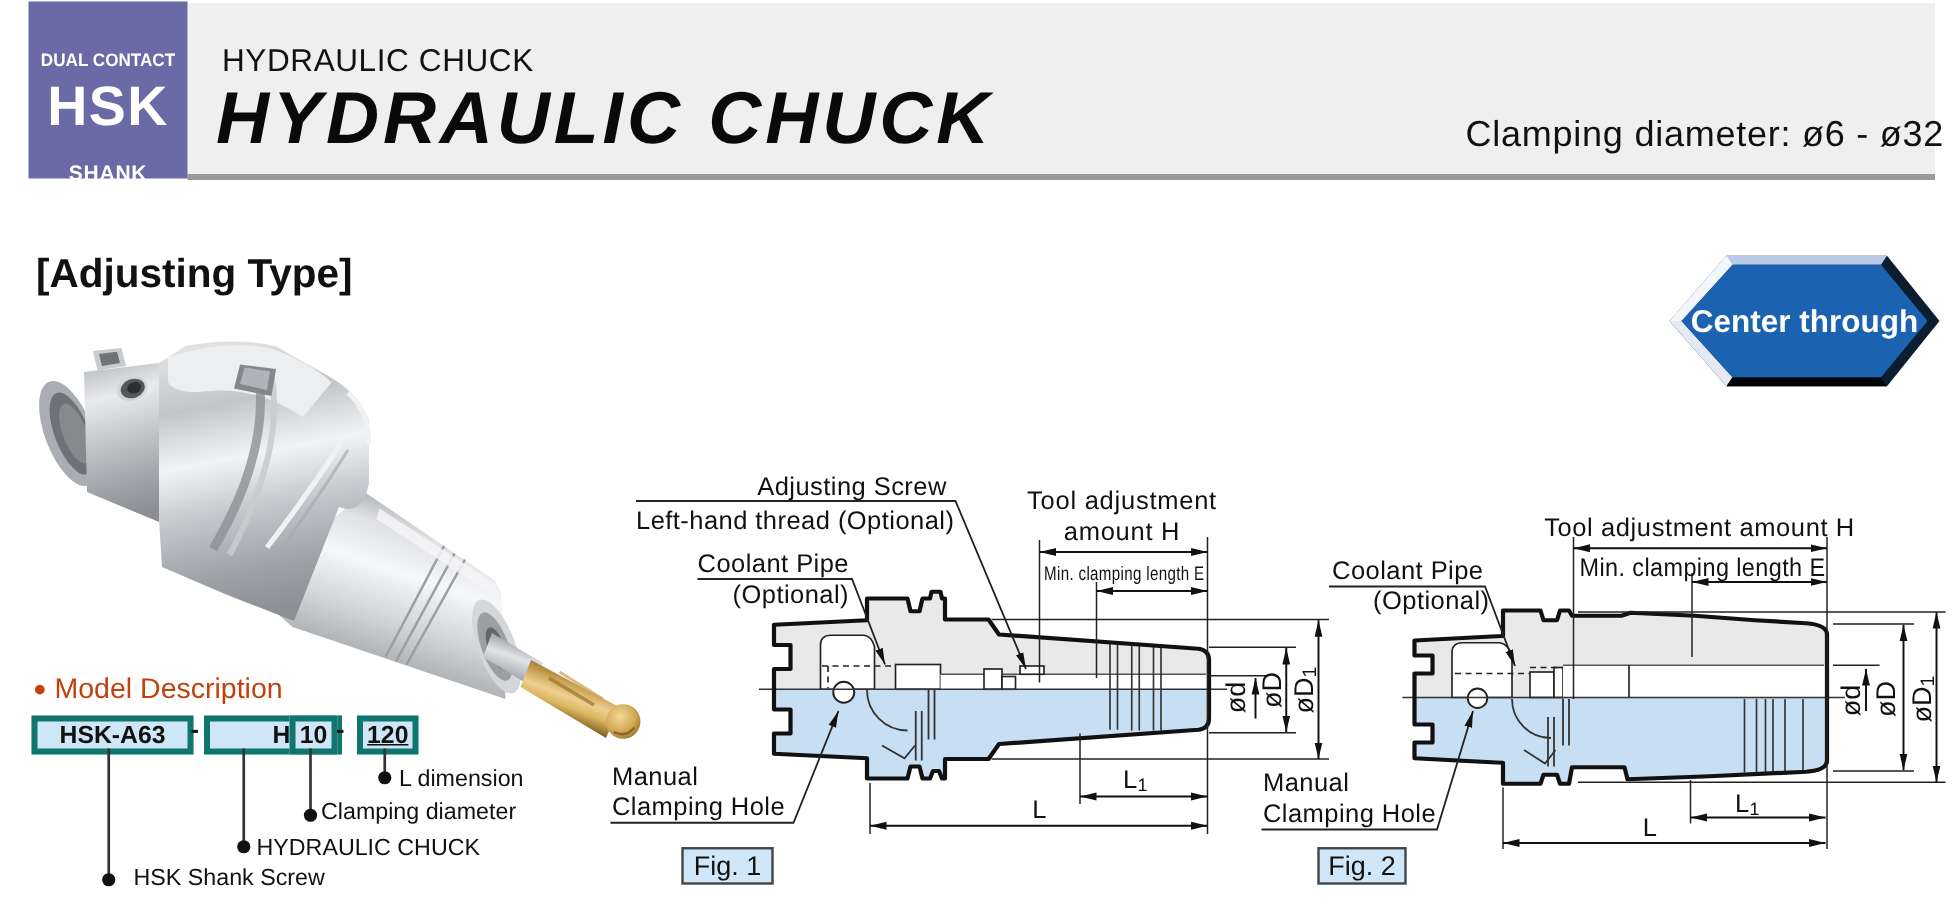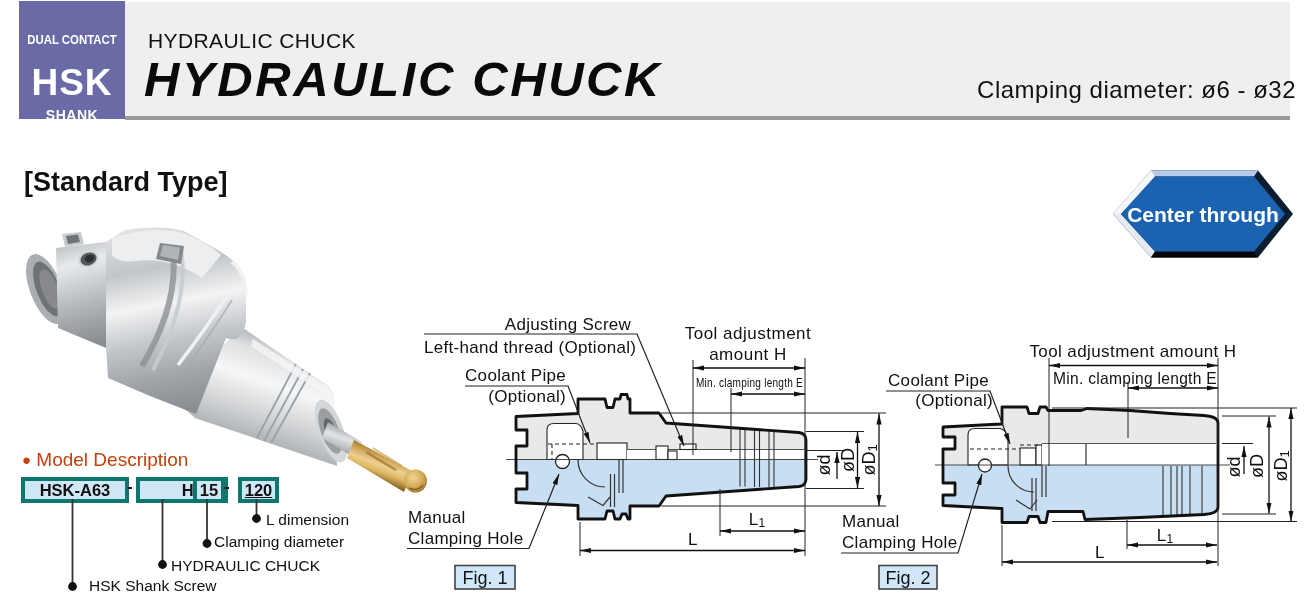--- a/index.html
+++ b/index.html
@@ -3,21 +3,21 @@
 <meta charset="utf-8">
 <style>
 html,body{margin:0;padding:0;background:#ffffff;}
 body{width:1304px;height:612px;position:relative;overflow:hidden;
      font-family:"Liberation Sans",sans-serif;}
 #hdr-purple{position:absolute;left:19px;top:1px;width:106px;height:118px;background:#6a6ba6;}
 #hdr-gray{position:absolute;left:125px;top:2px;width:1165px;height:114px;background:#efefef;}
 #hdr-shadow{position:absolute;left:125px;top:116px;width:1165px;height:4px;background:#9a9a9a;}
 .w{color:#fff;text-align:center;position:absolute;left:19px;width:106px;font-weight:bold;}
 #dc{top:33px;font-size:12px;transform:scaleX(0.95);}
-#hsk{top:50px;font-size:37px;letter-spacing:1px;margin-top:12px;}
+#hsk{top:50px;font-size:37px;letter-spacing:1px;}
 #shank{top:107px;font-size:14px;letter-spacing:0.5px;}
 #t-small{position:absolute;left:148px;top:29px;font-size:21px;color:#111;letter-spacing:0.4px;}
 #t-big{position:absolute;left:144px;top:51px;font-size:49px;font-weight:bold;font-style:italic;color:#0a0a0a;letter-spacing:2.6px;white-space:nowrap;}
 #t-clamp{position:absolute;right:8px;top:76px;font-size:24px;color:#111;letter-spacing:0.5px;}
 #std{position:absolute;left:24px;top:167px;font-size:27px;font-weight:bold;color:#111;}
 #md-head{position:absolute;left:22px;top:449px;font-size:19px;color:#c2410c;}
 #md-head .b{font-size:15px;vertical-align:1px;}
 .mbox{position:absolute;top:477px;height:18px;border:4px solid #0f766e;background:#cfe6f7;
       font-weight:bold;font-size:16.5px;color:#111;text-align:center;line-height:18px;}
 .dash{position:absolute;top:477px;font-weight:bold;font-size:17px;color:#111;}
@@ -28,27 +28,27 @@
 <body>
 <div id="hdr-gray"></div>
 <div id="hdr-shadow"></div>
 <div id="hdr-purple"></div>
 <div class="w" id="dc">DUAL CONTACT</div>
 <div class="w" id="hsk">HSK</div>
 <div class="w" id="shank">SHANK</div>
 <div id="t-small">HYDRAULIC CHUCK</div>
 <div id="t-big">HYDRAULIC CHUCK</div>
 <div id="t-clamp">Clamping diameter: ø6 - ø32</div>
-<div id="std">[Standard Type]</div>
+<div id="std">[Adjusting Type]</div>
 
 <div id="md-head"><span class="b">●</span> Model Description</div>
 <div class="mbox" style="left:21px;width:100px;">HSK-A63</div>
 <div class="dash" style="left:127px;">-</div>
 <div class="mbox" style="left:136px;width:49px;padding-left:35px;">HDC</div>
-<div class="mbox" style="left:193px;width:24px;">15</div>
+<div class="mbox" style="left:193px;width:24px;">10</div>
 <div class="dash" style="left:224px;">-</div>
 <div class="mbox" style="left:238px;width:33px;text-decoration:underline;">120</div>
 <div class="mlbl" style="left:266px;top:511px;">L dimension</div>
 <div class="mlbl" style="left:214px;top:533px;">Clamping diameter</div>
 <div class="mlbl" style="left:171px;top:557px;">HYDRAULIC CHUCK</div>
 <div class="mlbl" style="left:89px;top:577px;">HSK Shank Screw</div>
 
 <svg width="1304" height="612" viewBox="0 0 1304 612">
 <defs>
 <marker id="ah" markerUnits="userSpaceOnUse" markerWidth="15" markerHeight="10" refX="11" refY="5" orient="auto-start-reverse">

